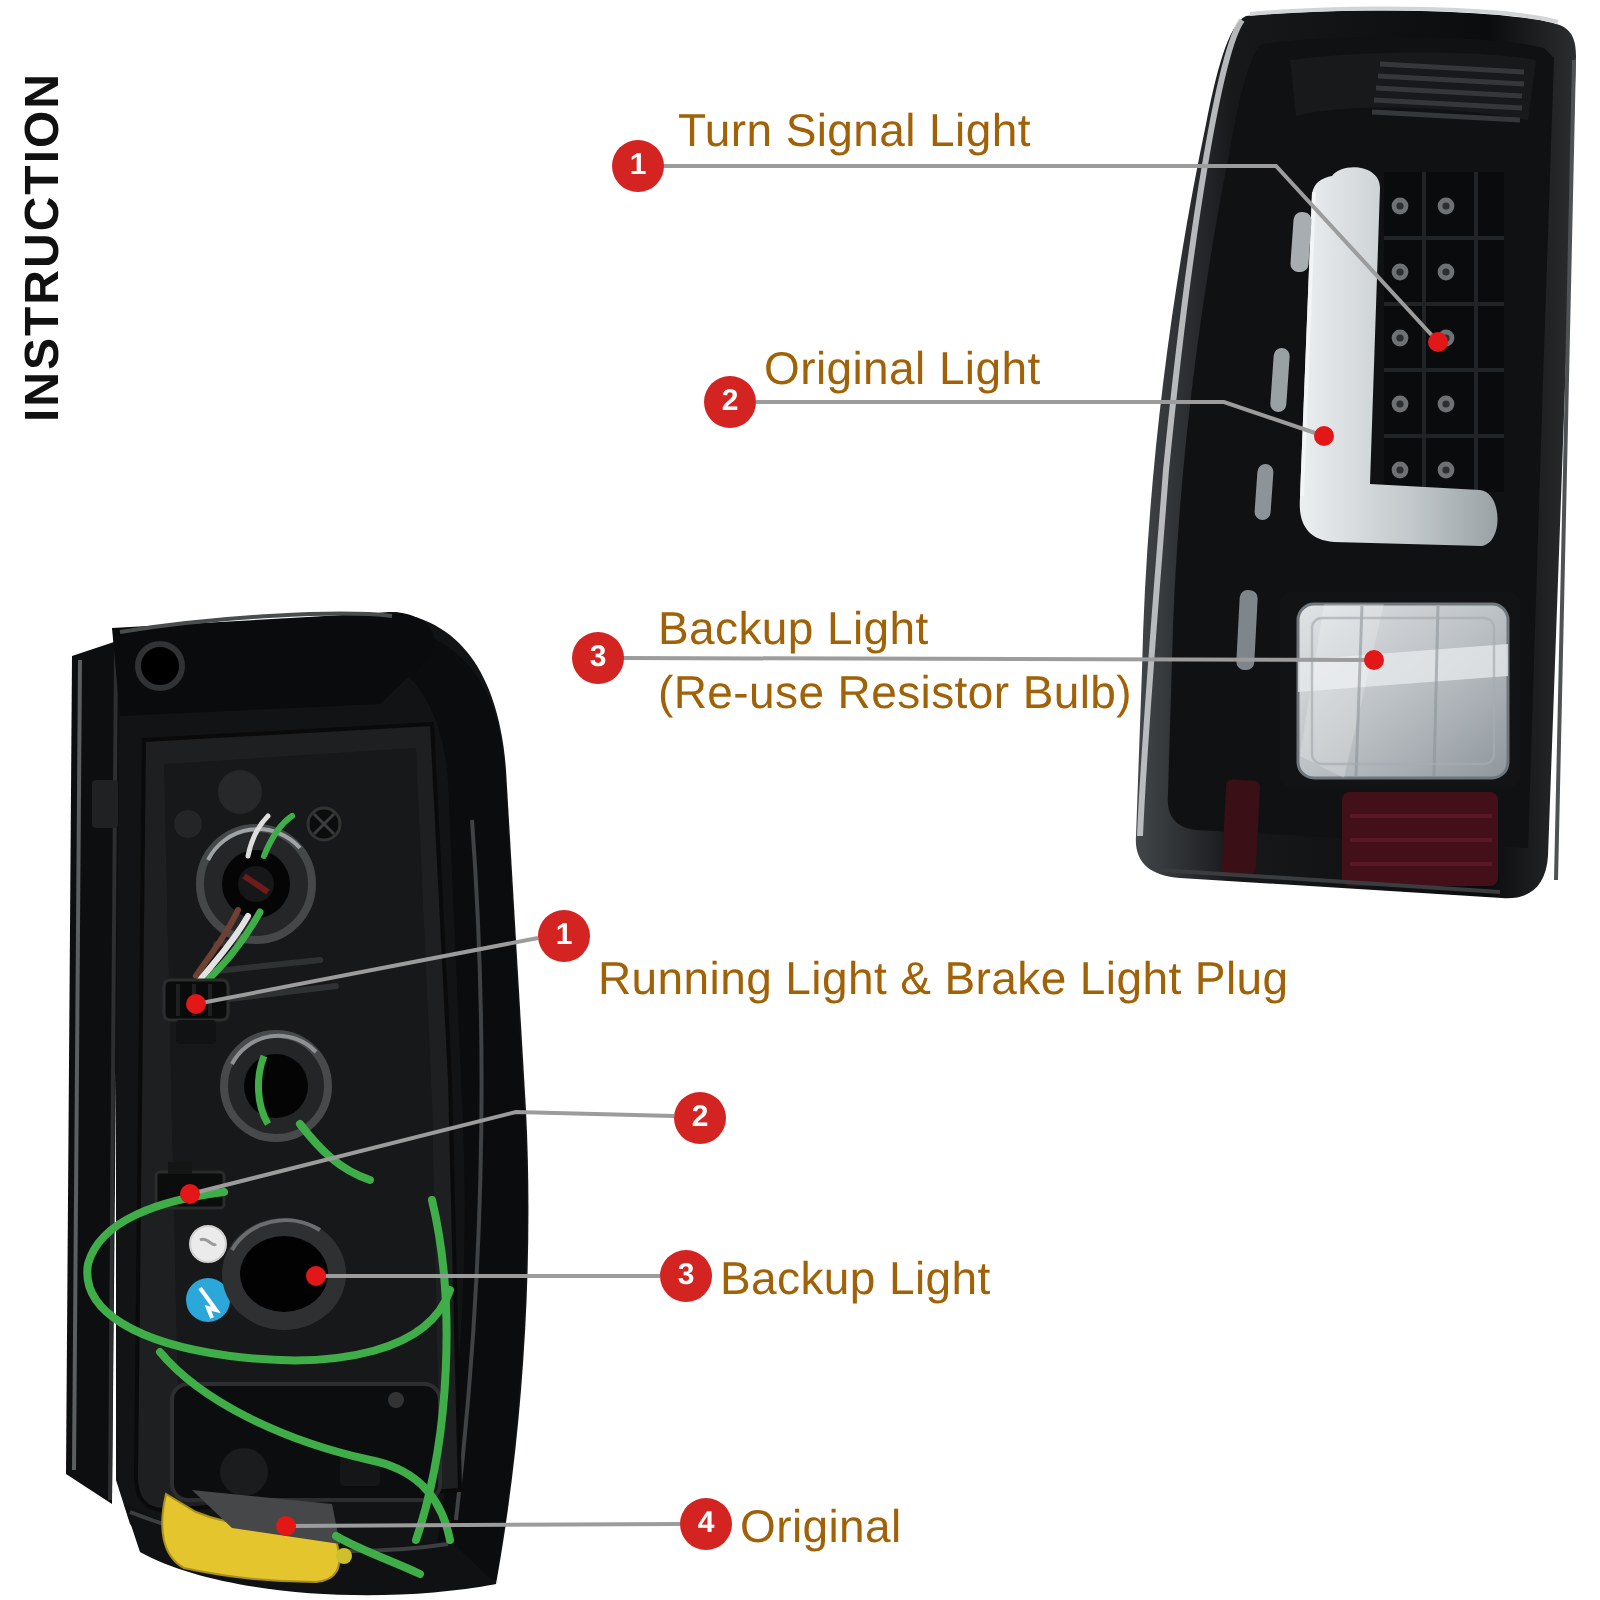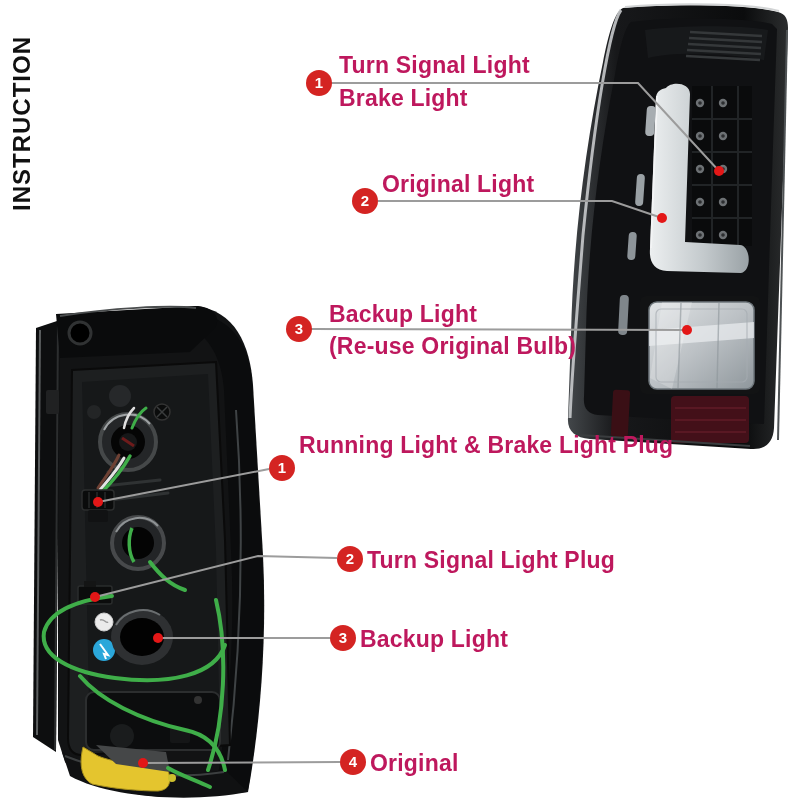--- a/index.html
+++ b/index.html
@@ -3,21 +3,21 @@
 <meta charset="utf-8">
 <style>
   html,body{margin:0;padding:0;background:#fff;}
   .canvas{position:relative;width:800px;height:800px;background:#fff;overflow:hidden;
           font-family:"Liberation Sans",sans-serif;}
   .instruction{position:absolute;left:8px;top:26px;height:185px;
           writing-mode:vertical-rl;transform:rotate(180deg);
           font-weight:700;font-size:24px;letter-spacing:1px;color:#111;white-space:nowrap;z-index:3;}
   .photo{position:absolute;z-index:1;}
   .overlay{position:absolute;left:0;top:0;z-index:2;pointer-events:none;}
-  .lbl{position:absolute;font-weight:700;font-size:23px;color:#be185d;
+  .lbl{position:absolute;font-weight:400;font-size:23px;color:#a16207;
           letter-spacing:0.2px;white-space:nowrap;z-index:3;}
   .badge{position:absolute;width:26px;height:26px;border-radius:50%;background:#d42422;
           color:#fff;font-weight:700;font-size:15px;line-height:26px;text-align:center;z-index:3;}
 </style>
 </head>
 <body>
 
 <div class="canvas">
 
   <div class="instruction">INSTRUCTION</div>
@@ -257,34 +257,32 @@
       <circle cx="687" cy="330" r="5"></circle>
       <circle cx="98" cy="502" r="5"></circle>
       <circle cx="95" cy="597" r="5"></circle>
       <circle cx="158" cy="638" r="5"></circle>
       <circle cx="143" cy="763" r="5"></circle>
     </g>
   </svg>
 
   <div class="badge" style="left:306px;top:70px">1</div>
   <div class="lbl" style="left:339px;top:52px">Turn Signal Light</div>
-  <div class="lbl" style="left:339px;top:85px">Brake Light</div>
 
   <div class="badge" style="left:352px;top:188px">2</div>
   <div class="lbl" style="left:382px;top:171px">Original Light</div>
 
   <div class="badge" style="left:286px;top:316px">3</div>
   <div class="lbl" style="left:329px;top:301px">Backup Light</div>
-  <div class="lbl" style="left:329px;top:333px">(Re-use Original Bulb)</div>
+  <div class="lbl" style="left:329px;top:333px">(Re-use Resistor Bulb)</div>
 
   <div class="badge" style="left:269px;top:455px">1</div>
-  <div class="lbl" style="left:299px;top:432px">Running Light &amp; Brake Light Plug</div>
+  <div class="lbl" style="left:299px;top:476px">Running Light &amp; Brake Light Plug</div>
 
   <div class="badge" style="left:337px;top:546px">2</div>
-  <div class="lbl" style="left:367px;top:547px">Turn Signal Light Plug</div>
 
   <div class="badge" style="left:330px;top:625px">3</div>
   <div class="lbl" style="left:360px;top:626px">Backup Light</div>
 
   <div class="badge" style="left:340px;top:749px">4</div>
   <div class="lbl" style="left:370px;top:750px">Original</div>
 
 </div>
 
 </body></html>

